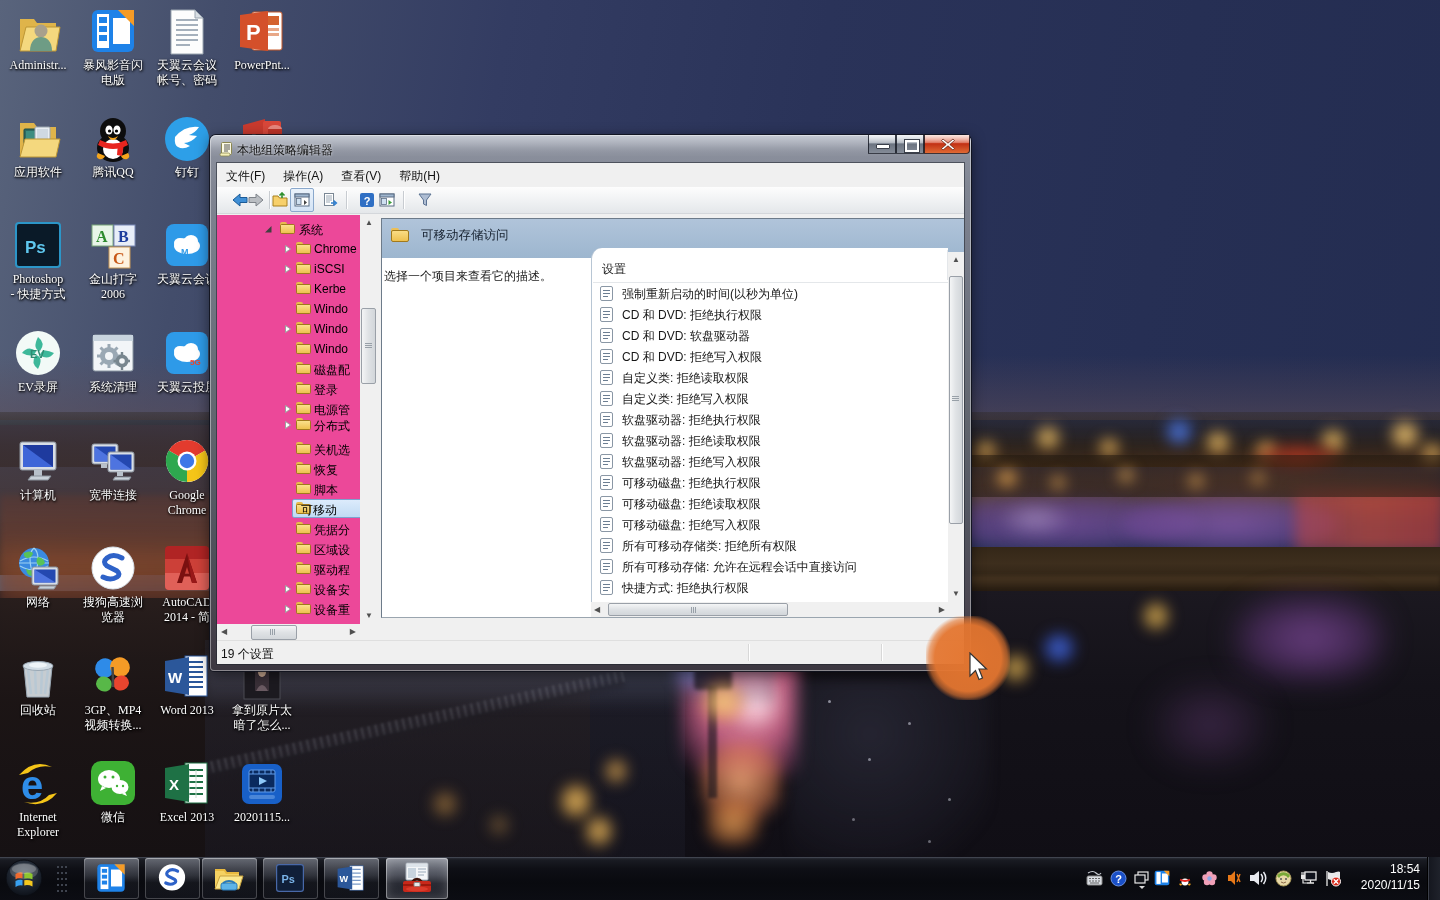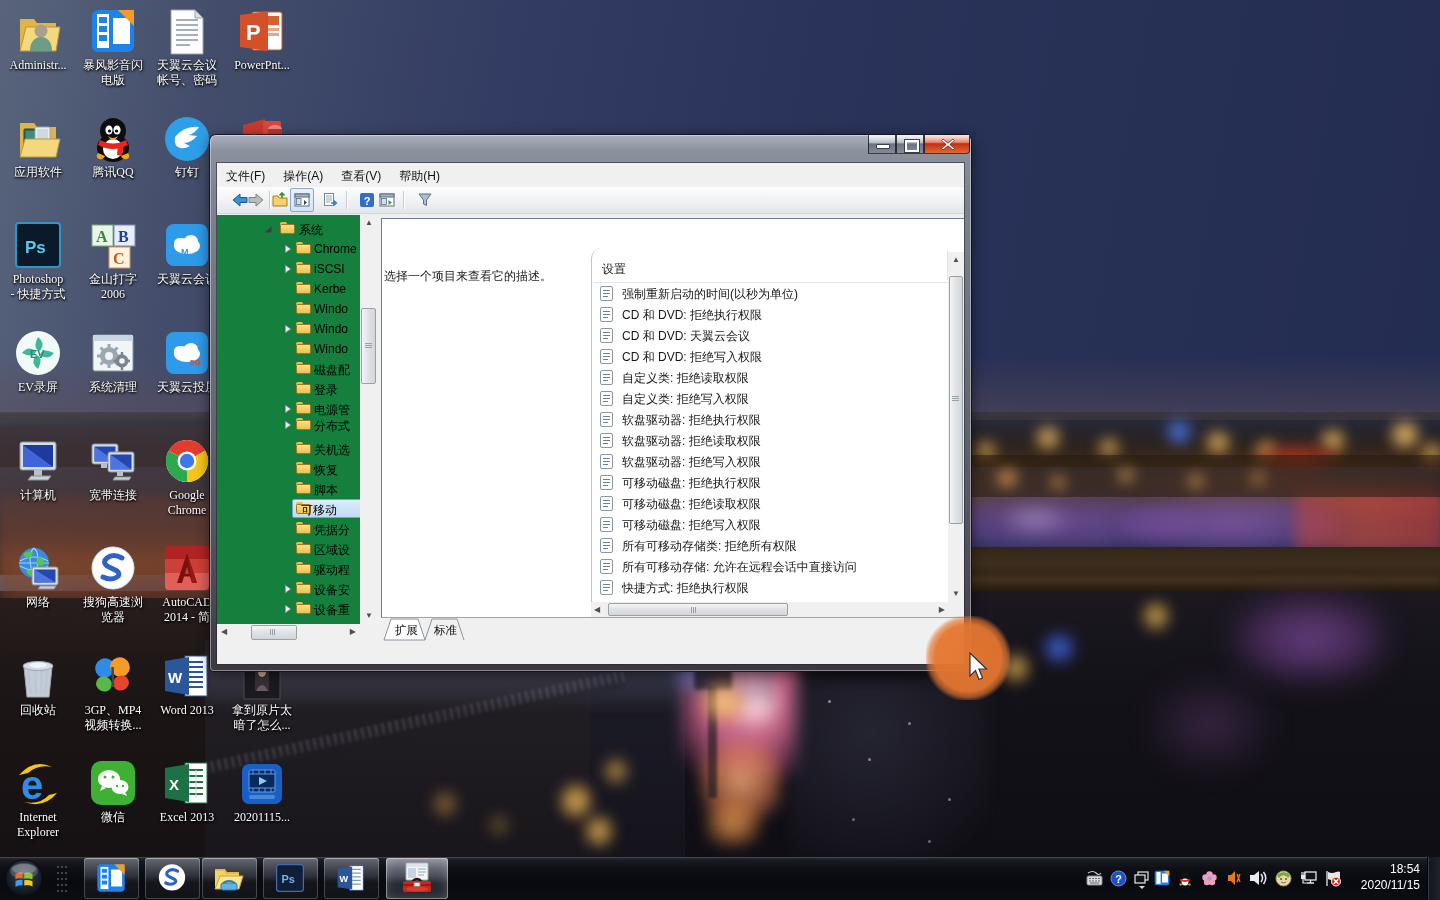--- a/index.html
+++ b/index.html
@@ -28,21 +28,21 @@
 .capbtn .gl{position:absolute;left:0;top:0;right:0;height:45%;background:linear-gradient(180deg,rgba(255,255,255,.75),rgba(255,255,255,.22));}
 #btnmin{left:658px;width:28px;background:linear-gradient(180deg,#cfd5dd 0%,#9aa2ad 45%,#6c7481 50%,#848b97 100%);border-radius:0 0 0 0;}
 #btnmax{left:686px;width:28px;background:linear-gradient(180deg,#cfd5dd 0%,#9aa2ad 45%,#6c7481 50%,#848b97 100%);}
 #btncls{left:714px;width:46px;background:linear-gradient(180deg,#f0a088 0%,#d9553a 40%,#c23215 50%,#e06a35 100%);border-radius:0 0 4px 0;}
 #menubar{position:absolute;left:0;top:0;right:0;height:24px;background:#f0f0f0;border-bottom:1px solid #f0f0f0;}
 #menubar span{display:inline-block;padding:5px 9px 0 9px;font-size:12px;color:#111;text-align:center;}
 #toolbar{position:absolute;left:0;top:24px;right:0;height:27px;background:linear-gradient(180deg,#fdfdfd,#eef0f2 60%,#e4e7ea);border-bottom:1px solid #d4d7db;box-sizing:border-box;}
 .tbi{position:absolute;top:5px;width:16px;height:16px;}
 .tbsep{position:absolute;top:4px;width:1px;height:18px;background:#c8ccd1;box-shadow:1px 0 0 #fff;}
 #centerarea{position:absolute;left:0;top:51px;right:0;bottom:23px;}
-#tree{position:absolute;left:0;top:1px;width:160px;bottom:0;background:#15803d;overflow:hidden;}
+#tree{position:absolute;left:0;top:1px;width:160px;bottom:0;background:#ec4899;overflow:hidden;}
 .trow{position:absolute;left:0;height:20px;width:200px;font-size:12px;color:#000;}
 .tfold{position:absolute;top:3px;width:15px;height:12px;}
 .tlbl{position:absolute;top:3px;white-space:nowrap;}
 .tsel{position:absolute;left:75px;top:0px;width:85px;height:19px;border:1px solid #7da2ce;border-radius:2px;background:linear-gradient(180deg,#dcebfc,#c1dbf3);box-sizing:border-box;}
 #treevsb{position:absolute;right:0;top:0;width:17px;bottom:17px;background:#f0f0f0;}
 #treehsb{position:absolute;left:0;bottom:0;height:17px;right:17px;background:#f0f0f0;}
 .sbthumb{position:absolute;background:linear-gradient(90deg,#f4f5f6,#dfe2e5 50%,#d2d6da);border:1px solid #9aa0a8;border-radius:2px;box-sizing:border-box;}
 .sbthumbh{position:absolute;background:linear-gradient(180deg,#f4f5f6,#dfe2e5 50%,#d2d6da);border:1px solid #9aa0a8;border-radius:2px;box-sizing:border-box;}
 .sbarr{position:absolute;font-size:8px;color:#505050;line-height:8px;}
 #rpanel{position:absolute;left:164px;top:4px;right:0;bottom:23px;background:#fff;border-left:1px solid #6d7b8a;border-top:1px solid #6d7b8a;border-bottom:1px solid #9aa5af;overflow:hidden;box-sizing:border-box;}
@@ -437,20 +437,28 @@
             <path d="M9 12 h26 M9 26 h26" stroke="#5e9ae8" stroke-width="1"></path>
             <path d="M13 8 v4 M19 8 v4 M25 8 v4 M31 8 v4 M13 26 v4 M19 26 v4 M25 26 v4 M31 26 v4" stroke="#5e9ae8" stroke-width="1"></path>
             <path d="M19 15 l8 4 -8 4 Z" fill="#8ec8f8"></path>
             <rect x="9" y="33" width="26" height="4" rx="2" fill="#4a86d8"></rect>
           </svg></div>
         <div class="lb">20201115...</div>
       </div>
 </div>
 
 <div id="win">
+ <div id="titlebar">
+  <svg style="position:absolute;left:9px;top:6px" width="16" height="16" viewBox="0 0 16 16">
+          <rect x="2.5" y="1.5" width="10" height="12" rx="1" fill="#fdfbe3" stroke="#8a8650"></rect>
+          <rect x="1" y="12" width="10" height="3" rx="1.5" fill="#f5f0b8" stroke="#8a8650" stroke-width=".8"></rect>
+          <path d="M5 4h6M5 6h6M5 8h6M5 10h4" stroke="#555" stroke-width="1"></path>
+        </svg>
+  <span class="ttl">本地组策略编辑器</span>
+ </div>
  <div id="btnmin" class="capbtn">
         <div class="gl"></div>
         <div style="position:absolute;left:7px;bottom:4px;width:12px;height:3px;background:#fff;border:1px solid #3a3f4a;border-radius:1px;"></div>
       </div>
  <div id="btnmax" class="capbtn">
         <div class="gl"></div>
         <div style="position:absolute;left:8px;top:5px;width:10px;height:8px;border:2px solid #fff;outline:1px solid #3a3f4a;background:transparent;"></div>
       </div>
  <div id="btncls" class="capbtn">
         <div class="gl"></div>
@@ -675,20 +683,27 @@
             </div>
             <div id="treehsb">
               <div class="sbarr" style="left:4px;top:4px;">◀</div>
               <div class="sbarr" style="right:4px;top:4px;">▶</div>
               <div class="sbthumbh" style="top:1px;bottom:1px;left:34px;width:46px;"></div>
               <div style="position:absolute;left:53px;top:5px;width:1px;height:6px;background:#98a0a8;box-shadow:2px 0 0 #98a0a8,4px 0 0 #98a0a8;"></div>
             </div>
             <div style="position:absolute;right:0;bottom:0;width:17px;height:17px;background:#f0f0f0;"></div>
           </div>
    <div id="rpanel">
+    <div id="bluehdr">
+     <div style="position:absolute;left:9px;top:9px;width:18px;height:14px;">
+                <div style="position:absolute;left:0;top:0;width:8px;height:4px;background:#edbf56;border-radius:2px 2px 0 0;"></div>
+                <div style="position:absolute;left:0;top:2px;width:18px;height:12px;background:linear-gradient(180deg,#fadc85,#eec14f);border:1px solid #a1791c;border-radius:2px;box-sizing:border-box;"></div>
+              </div>
+     <span class="t">可移动存储访问</span>
+    </div>
     <div style="position:absolute;left:2px;top:49px;font-size:12px;color:#1a1a1a;">选择一个项目来查看它的描述。</div>
     <div id="listpanel">
      <div id="lhdr">
                 <span class="t">设置</span>
                 <div style="position:absolute;right:0;top:2px;bottom:2px;width:1px;background:#e4e7ea;"></div>
               </div>
     <div class="lrow" style="top:35px">
                 <div class="licon">
                   <i style="top:3px;width:7px;"></i>
                   <i style="top:6px;width:7px;"></i>
@@ -703,21 +718,21 @@
                   <i style="top:9px;width:5px;"></i>
                 </div>
                 <span class="ltext">CD 和 DVD: 拒绝执行权限</span>
               </div>
               <div class="lrow" style="top:77px">
                 <div class="licon">
                   <i style="top:3px;width:7px;"></i>
                   <i style="top:6px;width:7px;"></i>
                   <i style="top:9px;width:5px;"></i>
                 </div>
-                <span class="ltext">CD 和 DVD: 天翼云会议</span>
+                <span class="ltext">CD 和 DVD: 软盘驱动器</span>
               </div>
               <div class="lrow" style="top:98px">
                 <div class="licon">
                   <i style="top:3px;width:7px;"></i>
                   <i style="top:6px;width:7px;"></i>
                   <i style="top:9px;width:5px;"></i>
                 </div>
                 <span class="ltext">CD 和 DVD: 拒绝写入权限</span>
               </div>
               <div class="lrow" style="top:119px">
@@ -816,28 +831,25 @@
      <div class="sbarr" style="bottom:4px;left:4px;">▼</div>
     </div>
     <div style="position:absolute;right:0;bottom:0;width:16px;height:15px;background:#f0f0f0;"></div>
             <div id="listhsb">
      <div class="sbarr" style="left:3px;top:4px;">◀</div>
      <div class="sbarr" style="right:3px;top:4px;">▶</div>
      <div class="sbthumbh" style="top:1px;bottom:1px;left:17px;width:180px;"></div>
      <div style="position:absolute;left:100px;top:5px;width:1px;height:6px;background:#98a0a8;box-shadow:2px 0 0 #98a0a8,4px 0 0 #98a0a8;"></div>
     </div>
    </div>
-   <div id="tabsrow">
-    <svg width="120" height="23" style="position:absolute;left:0;top:0">
-      <path d="M3 22 L10 1 L37 1 L44 22 Z" fill="#fff" stroke="#8a95a0" stroke-width="1"></path>
-      <path d="M44 22 L51 1 L76 1 L83 22" fill="#f0f0f0" stroke="#8a95a0" stroke-width="1"></path>
-      <text x="14" y="16" font-size="11.5" fill="#111" font-family="Liberation Sans">扩展</text>
-      <text x="53" y="16" font-size="11.5" fill="#111" font-family="Liberation Sans">标准</text>
-    </svg>
-   </div>
+  </div>
+  <div id="statusbar">
+          <span style="position:absolute;left:4px;top:5px;">19 个设置</span>
+   <div class="ssep" style="left:531px;"></div>
+          <div class="ssep" style="left:664px;"></div>
   </div>
  </div>
 </div>
 
 <div style="position:absolute;left:926px;top:616px;width:84px;height:84px;z-index:20;background:radial-gradient(circle,rgba(228,118,48,.98) 0%,rgba(228,118,48,.95) 56%,rgba(228,118,48,.62) 66%,rgba(228,118,48,0) 74%);"></div>
 <svg style="position:absolute;left:967px;top:652px;z-index:21" width="22" height="32" viewBox="0 0 22 32">
       <path d="M3 1 L3 24 L8.5 18.5 L12 27.5 L15.5 26 L12 17 L19.5 17 Z" fill="#fff" stroke="#333" stroke-width="1.2"></path>
     </svg>
 
 <div id="taskbar">

